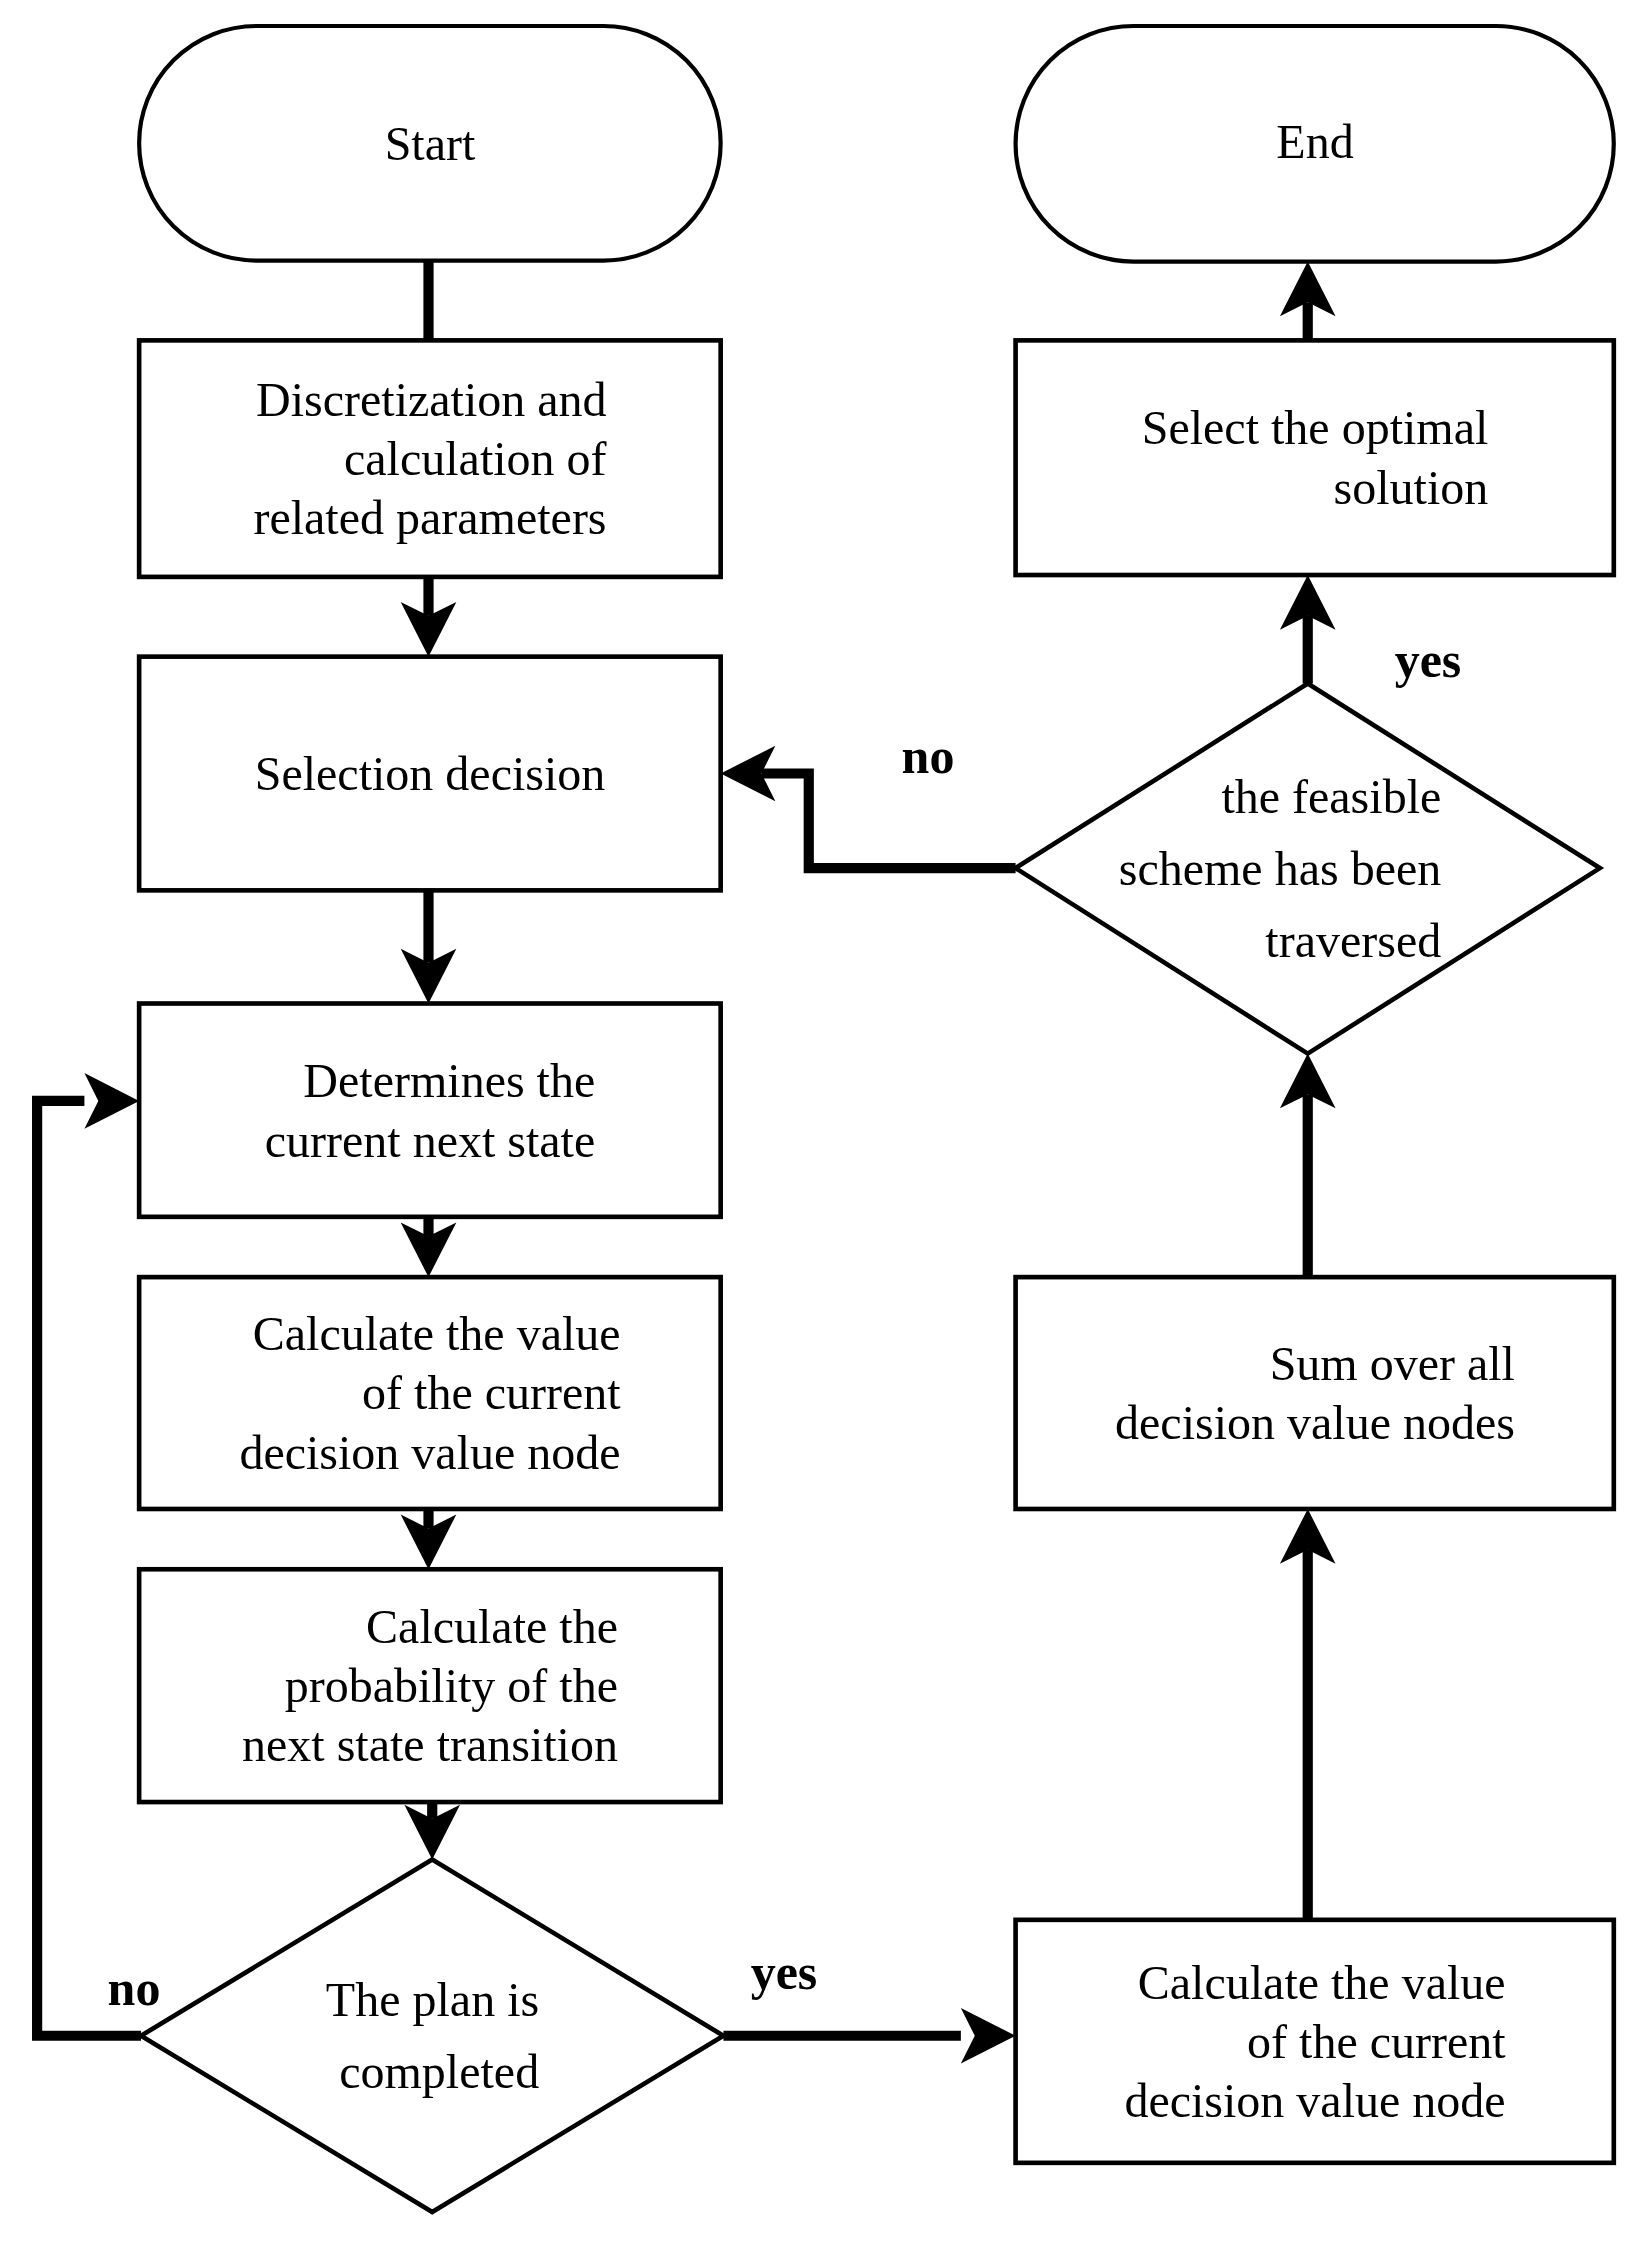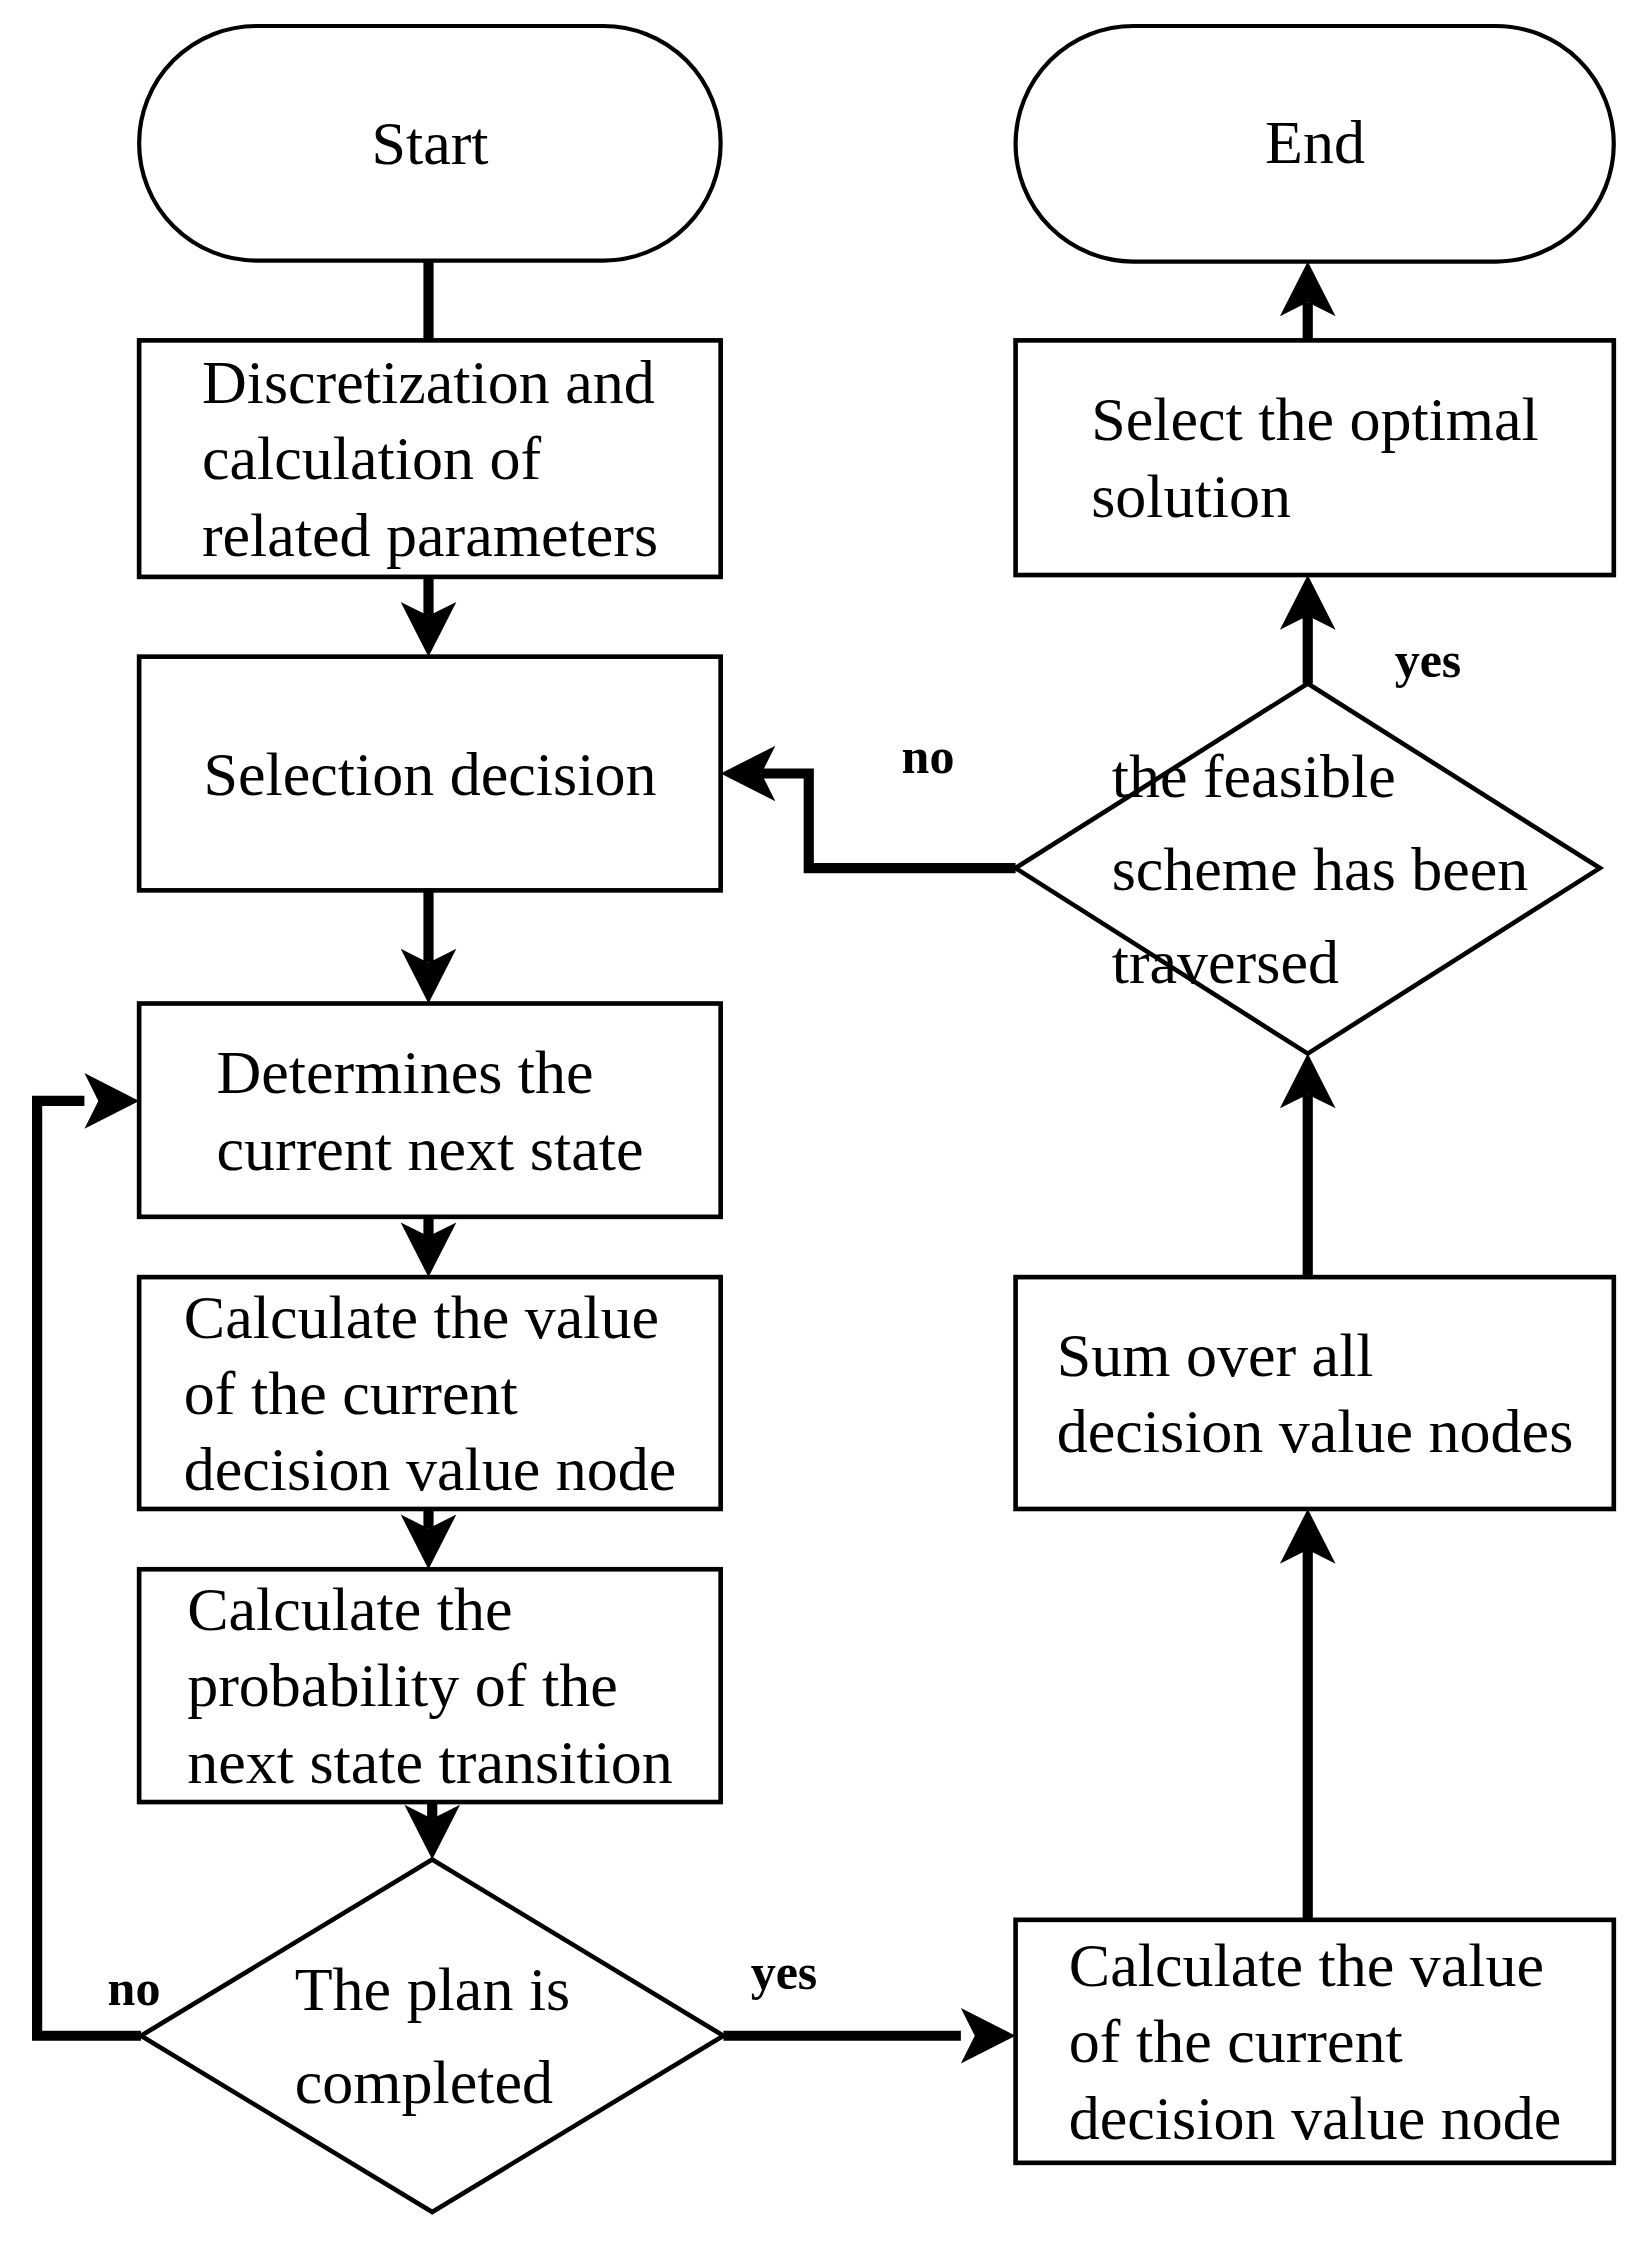--- a/index.html
+++ b/index.html
@@ -8,23 +8,23 @@
     width:1637px;height:2263px;
     background:#ffffff;
     color:#000000;
     font-family:"Liberation Serif", serif;
     overflow:hidden;
   }
   #shapes{position:absolute;left:0;top:0;}
   .node-label{
     position:absolute;
     display:flex;align-items:center;justify-content:center;
-    text-align:left;
+    text-align:right;
     white-space:pre-line;
-    font-size:62px;
+    font-size:48px;
     line-height:1.23;
     pointer-events:none;
   }
   .diamond-label{line-height:1.5;}
   .edge-label{
     position:absolute;
     transform:translate(-50%,-50%);
     font-size:50px;
     line-height:1;
     pointer-events:none;
@@ -151,21 +151,21 @@
 next state transition</div>
 
   <div class="node-label diamond-label" style="left:141px;top:1860px;width:583px;height:352px;">The plan is
 completed</div>
 
   <div class="node-label" style="left:1016px;top:24px;width:598px;height:236px;">End</div>
 
   <div class="node-label" style="left:1016px;top:340px;width:598px;height:235px;">Select the optimal
 solution</div>
 
-  <div class="node-label diamond-label" style="left:1028px;top:684px;width:584px;height:370px;">the feasible
+  <div class="node-label diamond-label" style="left:988px;top:684px;width:584px;height:370px;">the feasible
 scheme has been
 traversed</div>
 
   <div class="node-label" style="left:1016px;top:1277px;width:598px;height:232px;">Sum over all
 decision value nodes</div>
 
   <div class="node-label" style="left:1016px;top:1920px;width:598px;height:243px;">Calculate the value
 of the current
 decision value node</div>
 

